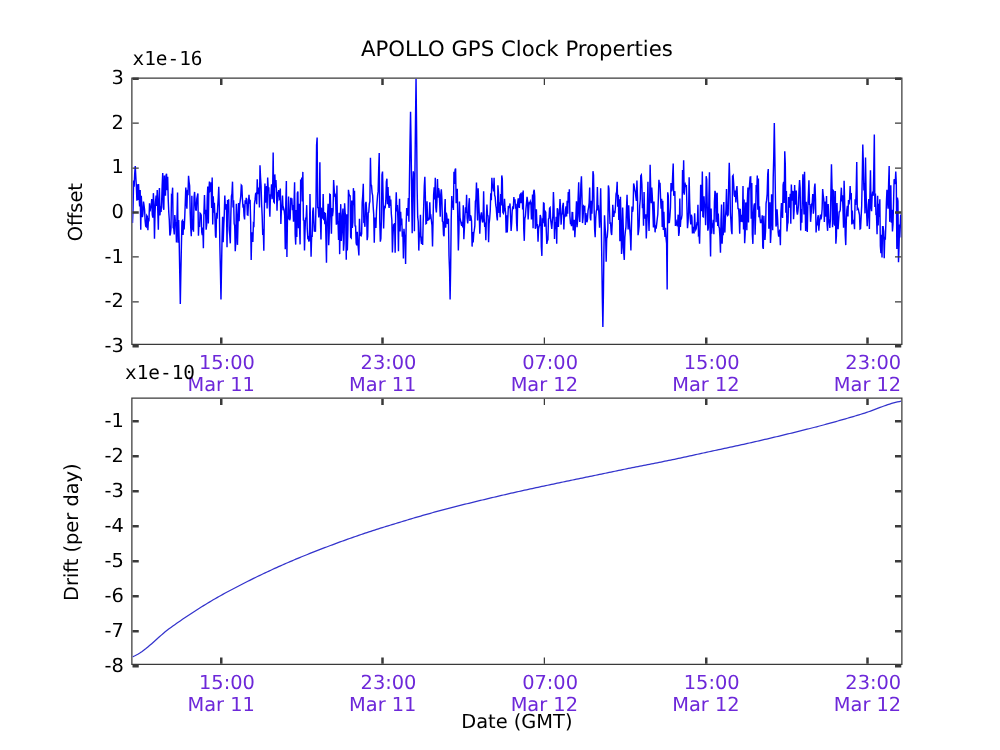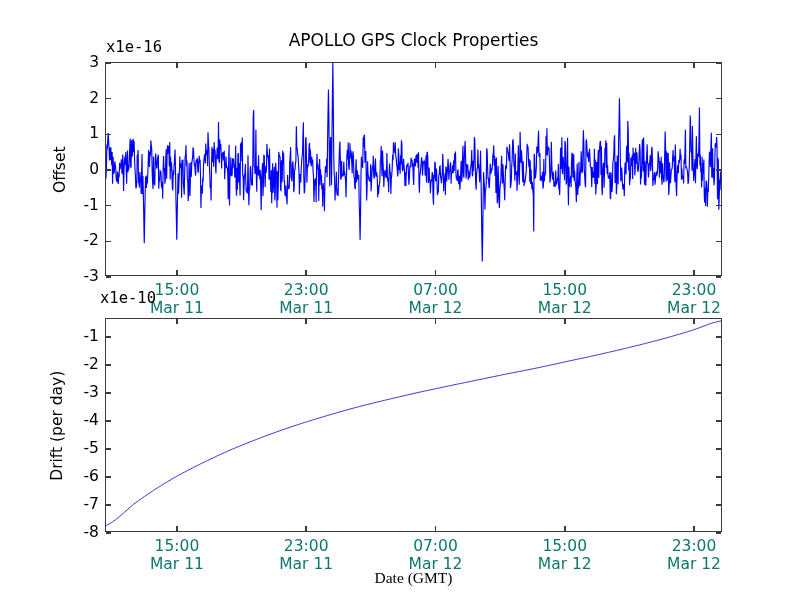--- a/index.html
+++ b/index.html
@@ -10,21 +10,21 @@
   }
   #figure{position:relative;width:800px;height:600px;}
 
   
   .axes{position:absolute;box-sizing:border-box;border:1.6px solid #3a3a3a;background:#ffffff;}
   .plotsvg{position:absolute;left:0;top:0;width:100%;height:100%;display:block;}
 
   .ytick{position:absolute;right:100%;transform:translateY(-50%);
          margin-right:7px;font-size:15.5px;color:#000;white-space:nowrap;line-height:1;}
   .xtick{position:absolute;top:100%;transform:translateX(-50%);
-         margin-top:6px;font-size:15.5px;color:#0f766e;white-space:nowrap;line-height:1.18;text-align:center;}
+         margin-top:6px;font-size:15.5px;color:#6d28d9;white-space:nowrap;line-height:1.18;text-align:right;}
   .xtick .d2{display:block;}
 
   .tickmark-x{position:absolute;width:1.6px;background:#3a3a3a;}
   .tickmark-y{position:absolute;height:1.6px;background:#3a3a3a;}
 
   .exponent{position:absolute;font-size:15.5px;color:#000;white-space:nowrap;
             font-family:"DejaVu Sans Mono","Liberation Mono",monospace;line-height:1;}
 
   .title{position:absolute;font-size:17px;color:#000;white-space:nowrap;
          text-align:center;line-height:1;}
@@ -133,15 +133,15 @@
       <div class="tickmark-y" style="top: 157.252px; right: 0px; width: 5px;"></div>
       <div class="ytick" style="top: 158.052px;">-6</div>
       <div class="tickmark-y" style="top: 185.226px; left: 0px; width: 5px;"></div>
       <div class="tickmark-y" style="top: 185.226px; right: 0px; width: 5px;"></div>
       <div class="ytick" style="top: 186.026px;">-7</div>
       <div class="tickmark-y" style="top: 213.2px; left: 0px; width: 5px;"></div>
       <div class="tickmark-y" style="top: 213.2px; right: 0px; width: 5px;"></div>
       <div class="ytick" style="top: 214px;">-8</div>
     </div>
 
-  <div class="xlabel" style="left:105px;top:570px;width:617px;font-family:Liberation Serif, serif;">Date (GMT)</div>
+  <div class="xlabel" style="left:105px;top:570px;width:617px;">Date (GMT)</div>
 
 </div>
 
 </body></html>

